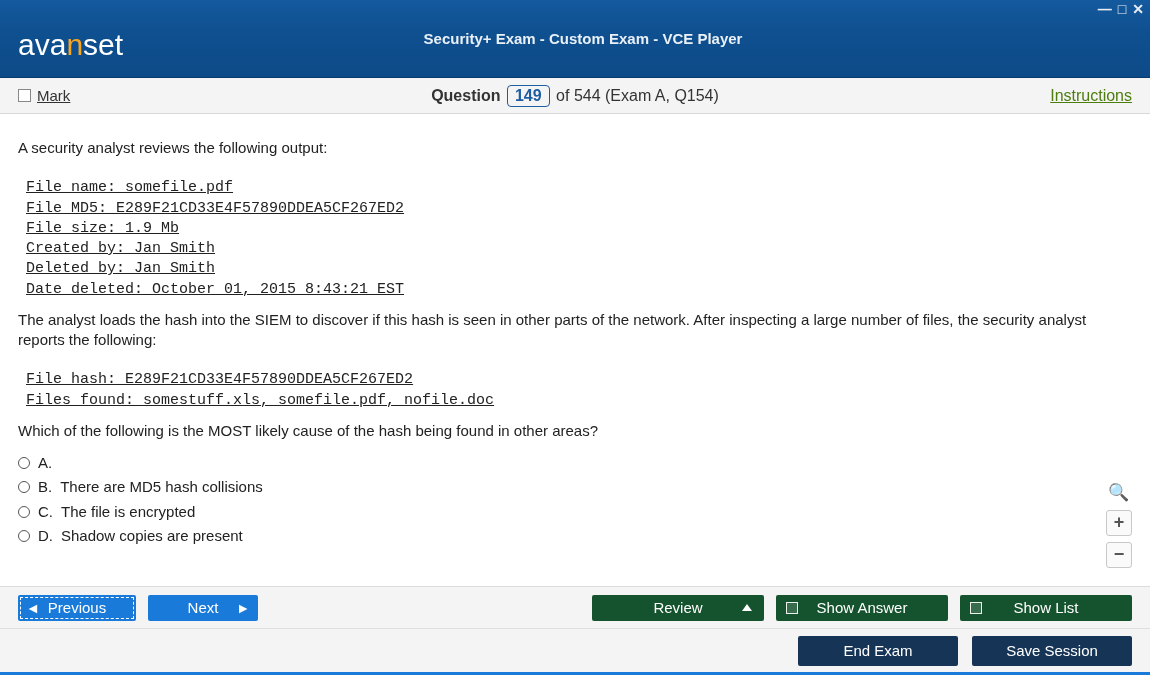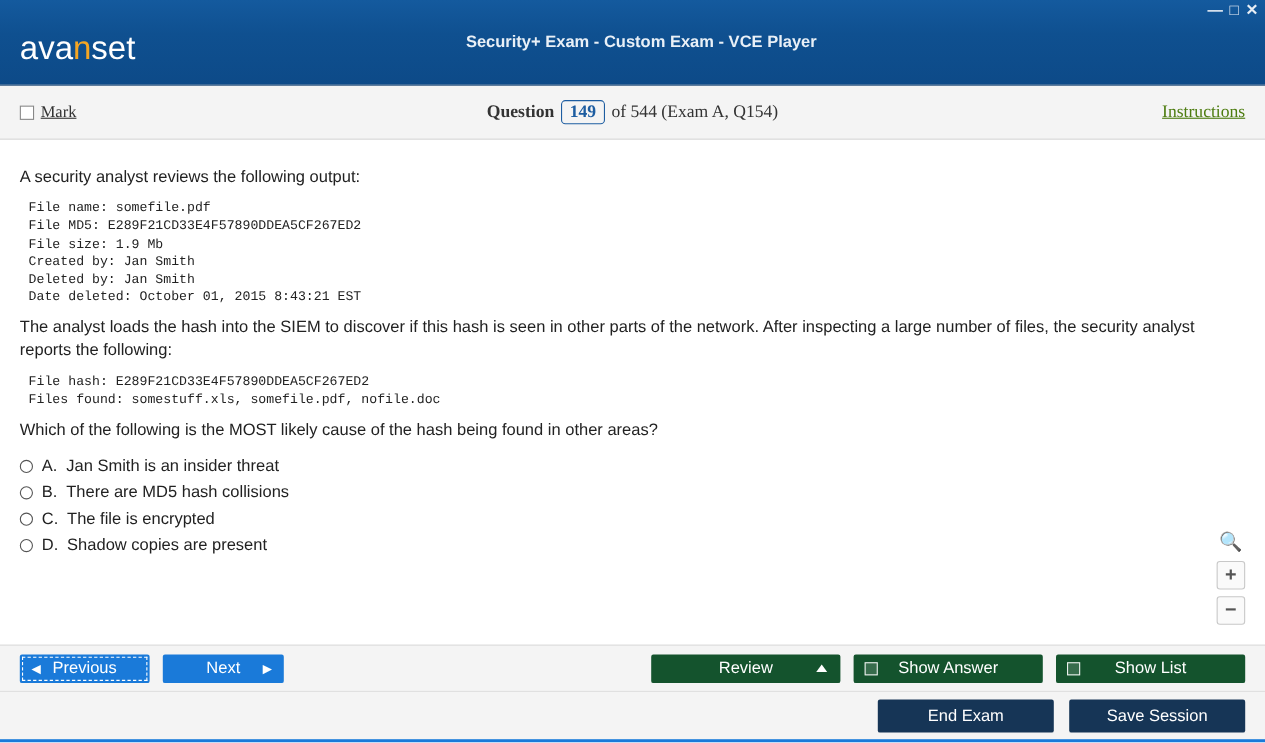--- a/index.html
+++ b/index.html
@@ -46,29 +46,28 @@
   }
   .win-controls span {
     font-family: Arial;
     font-size: 14px;
     line-height: 14px;
     color: #e8eef5;
     cursor: pointer;
     font-weight: bold;
   }
   .infobar {
-    height: 49px;
+    height: 36px;
     background: #f4f4f4;
     border-bottom: 1px solid #d8d8d8;
     display: flex;
     align-items: center;
     padding: 0 18px;
     position: relative;
     color: #333;
-    font-family: Liberation Serif, serif;
   }
   .mark-wrap { display: flex; align-items: center; gap: 6px; }
   .mark-check {
     width: 13px; height: 13px;
     border: 1px solid #888;
     background: #fff;
     display: inline-block;
   }
   .mark-label { color: #333; text-decoration: underline; font-size: 15px; }
   .qinfo {
@@ -99,24 +98,25 @@
     overflow-y: auto;
     padding: 18px;
     font-size: 15px;
     color: #222;
     line-height: 1.35;
     position: relative;
   }
   .content .intro, .content .mid, .content .prompt { margin: 6px 0 10px 0; }
   .content pre {
     font-family: "Courier New", monospace;
-    font-size: 12px;
+    font-size: 15px;
     white-space: pre;
-    margin: 0 0 10px 8px;
+    margin: 20px 0 10px 8px;
     line-height: 1.35;
+    text-decoration: underline;
   }
   .options { margin-top: 12px; }
   .option {
     display: flex;
     align-items: center;
     gap: 8px;
     margin: 4px 0;
   }
   .radio {
     width: 12px; height: 12px;
@@ -257,21 +257,20 @@
 Date deleted: October 01, 2015 8:43:21 EST</pre>
   <p class="mid">The analyst loads the hash into the SIEM to discover if this hash is seen in other parts of the network. After inspecting a large number of files, the security analyst reports the following:</p>
   <pre>File hash: E289F21CD33E4F57890DDEA5CF267ED2
 Files found: somestuff.xls, somefile.pdf, nofile.doc</pre>
   <p class="prompt">Which of the following is the MOST likely cause of the hash being found in other areas?</p>
 
   <div class="options">
     <div class="option">
       <span class="radio"></span>
       <span class="opt-letter">A.</span>
-      <span>Jan Smith is an insider threat</span>
     </div>
     <div class="option">
       <span class="radio"></span>
       <span class="opt-letter">B.</span>
       <span>There are MD5 hash collisions</span>
     </div>
     <div class="option">
       <span class="radio"></span>
       <span class="opt-letter">C.</span>
       <span>The file is encrypted</span>

